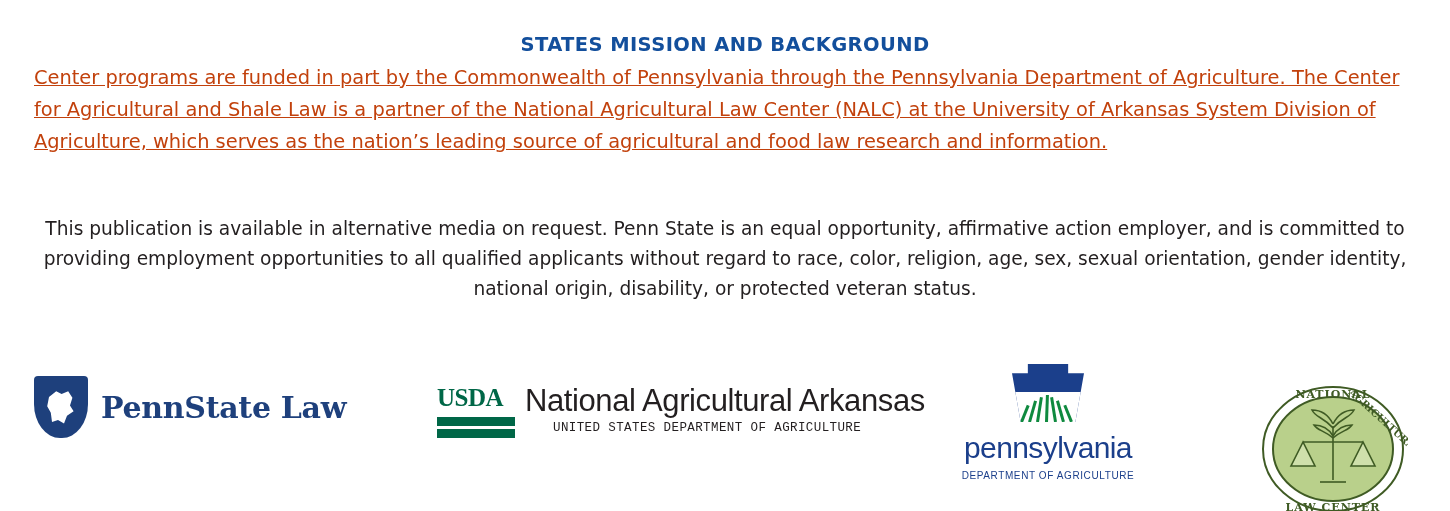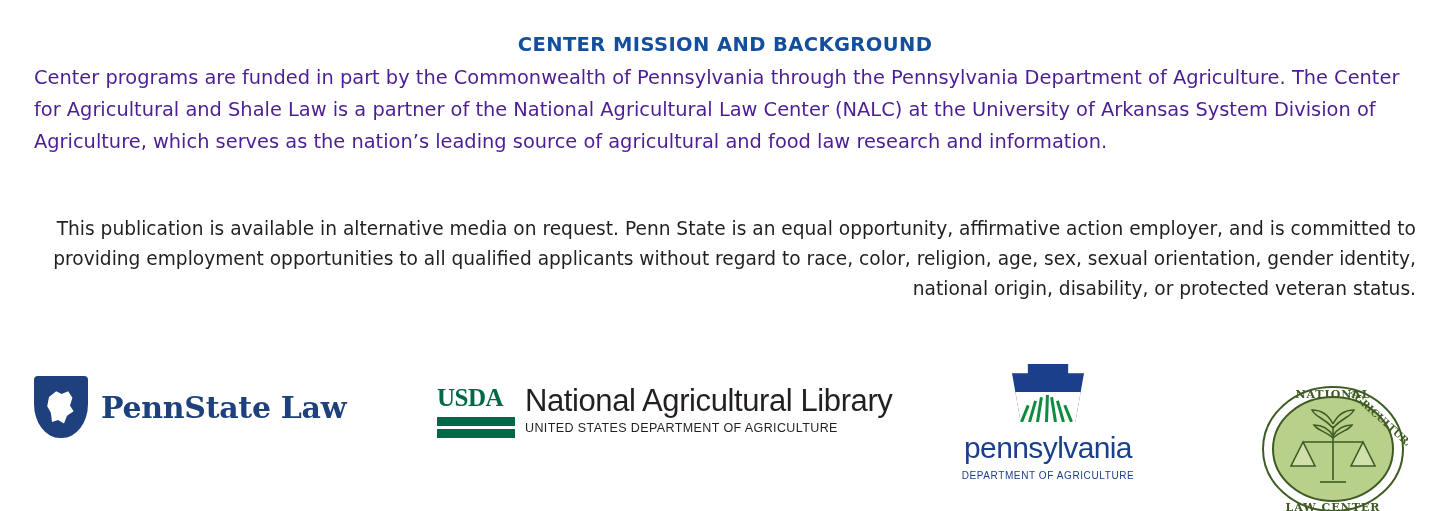--- a/index.html
+++ b/index.html
@@ -27,29 +27,30 @@
     font-weight: bold;
     font-size: 19.5px;
     letter-spacing: 0.4px;
     margin: 33px 0 0 0;
     padding: 0;
   }
   .para-mission {
     font-size: 19.4px;
     line-height: 32px;
     margin: 6px 0 0 0;
-    color: #4c1d95;
+    color: #c2410c;
     text-align: left;
+    text-decoration: underline;
   }
   .para-eeo {
     font-size: 18.6px;
     line-height: 30px;
     margin: 56px 0 0 0;
     color: #231f20;
-    text-align: right;
+    text-align: center;
   }
   .logo-row {
     position: absolute;
     left: 34px;
     right: 34px;
     top: 331px;
     height: 140px;
   }
 
   
@@ -124,26 +125,27 @@
   }
   .nal-title {
     font-family: "Liberation Sans", sans-serif;
     font-size: 31px;
     color: #231f20;
     line-height: 33px;
     letter-spacing: -0.4px;
     white-space: nowrap;
   }
   .nal-sub {
-    font-family: Liberation Sans, sans-serif;
+    font-family: Liberation Mono, monospace;
     font-size: 12.5px;
     color: #231f20;
     letter-spacing: 0.4px;
     margin-top: 4px;
     white-space: nowrap;
+    margin-left: 28px;
   }
 
   
   .pa-logo {
     position: absolute;
     left: 894px;
     top: 0px;
     width: 240px;
     text-align: center;
   }
@@ -212,21 +214,21 @@
     width: 150px;
     height: 130px;
     position: relative;
   }
 </style>
 </head>
 <body>
 
 <div class="page">
 
-  <h2 class="section-title">CENTER MISSION AND BACKGROUND</h2>
+  <h2 class="section-title">STATES MISSION AND BACKGROUND</h2>
 
   <p class="para-mission">Center programs are funded in part by the Commonwealth of Pennsylvania through the Pennsylvania Department of Agriculture. The Center for Agricultural and Shale Law is a partner of the National Agricultural Law Center (NALC) at the University of Arkansas System Division of Agriculture, which serves as the nation’s leading source of agricultural and food law research and information.</p>
 
   <p class="para-eeo">This publication is available in alternative media on request. Penn State is an equal opportunity, affirmative action employer, and is committed to providing employment opportunities to all qualified applicants without regard to race, color, religion, age, sex, sexual orientation, gender identity, national origin, disability, or protected veteran status.</p>
 
   <div class="logo-row">
 
     <div class="psu-logo">
       <div class="psu-shield">
         <div class="psu-lion"></div>
@@ -236,21 +238,21 @@
 
     <div class="nal-logo">
       <div class="usda-mark">
         <div class="usda-word">USDA</div>
         <div class="usda-bars">
           <div class="usda-bar1"></div>
           <div class="usda-bar2"></div>
         </div>
       </div>
       <div>
-        <div class="nal-title">National Agricultural Library</div>
+        <div class="nal-title">National Agricultural Arkansas</div>
         <div class="nal-sub">UNITED STATES DEPARTMENT OF AGRICULTURE</div>
       </div>
     </div>
 
     <div class="pa-logo">
       <div class="pa-keystone-wrap">
         <div class="pa-keystone">
           <div class="pa-field"></div>
           <div class="pa-lines">
             <span style="left:8px;height:18px;transform:rotate(22deg);"></span>

